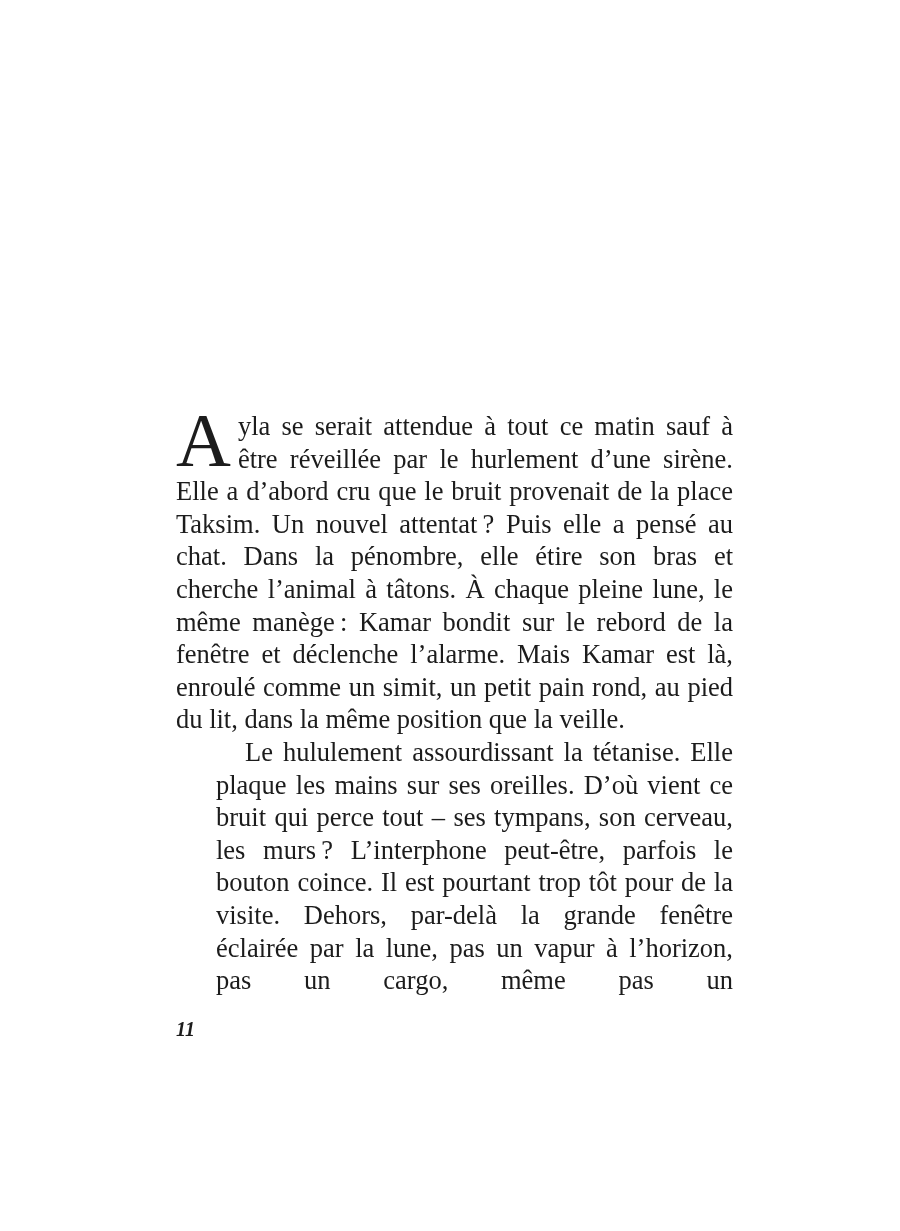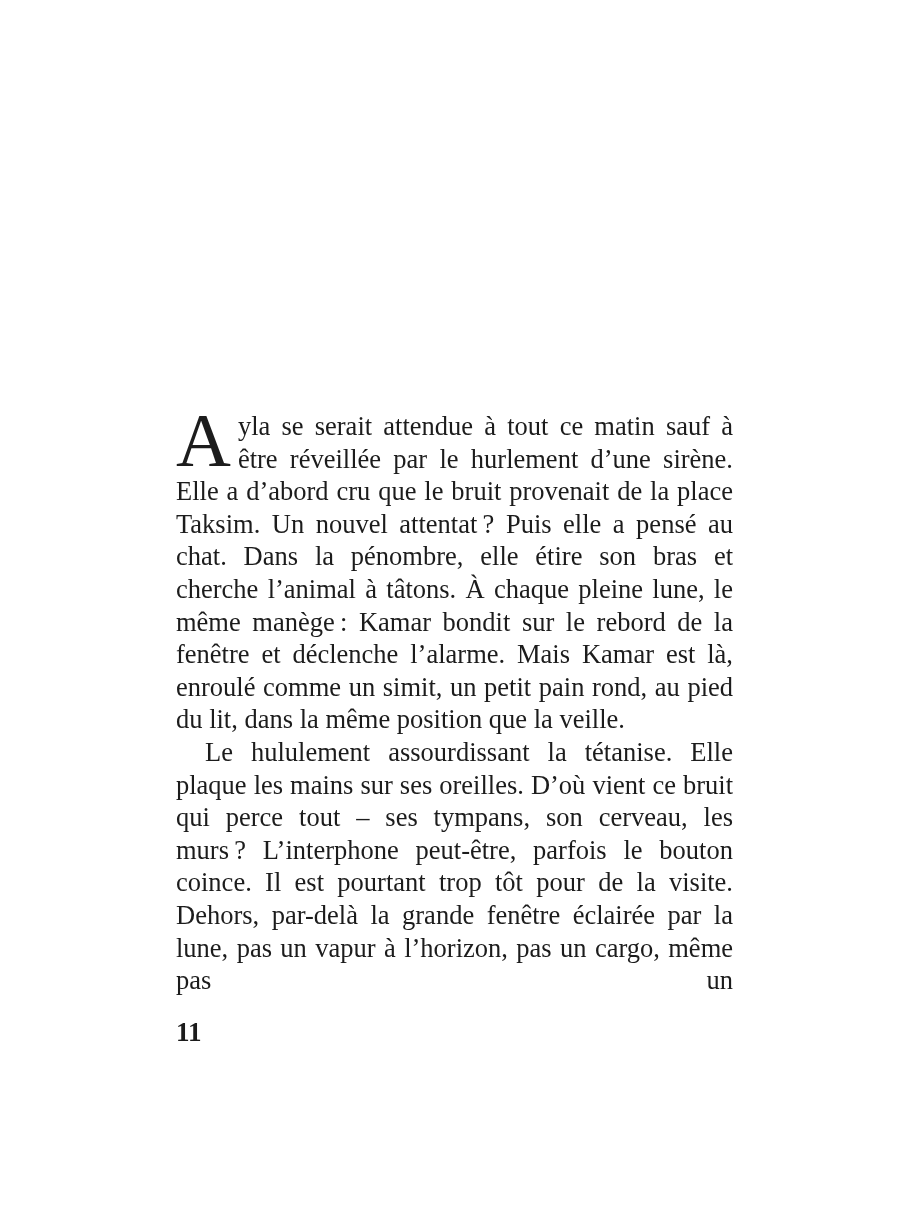--- a/index.html
+++ b/index.html
@@ -29,37 +29,39 @@
   .para {
     margin: 0;
     padding: 0;
   }
   .para.indent {
     text-indent: 29px;
   }
   
   .para.cutoff {
     text-align-last: justify;
+    margin-left: 40px;
   }
   .drop-cap {
     float: left;
     font-size: 76px;
     line-height: 60px;
     height: 60px;
     margin-right: 7px;
     color: #1c1c1c;
   }
   .italic {
   }
   .folio {
     position: absolute;
     left: 176px;
     top: 1019px;
-    font-size: 27px;
+    font-size: 20px;
     line-height: 1;
+    font-style: italic;
     font-weight: bold;
     color: #1c1c1c;
     text-align: center;
   }
 </style>
 </head>
 <body>
 
 <div class="book-page">
   <div class="text-block" id="text-block">

